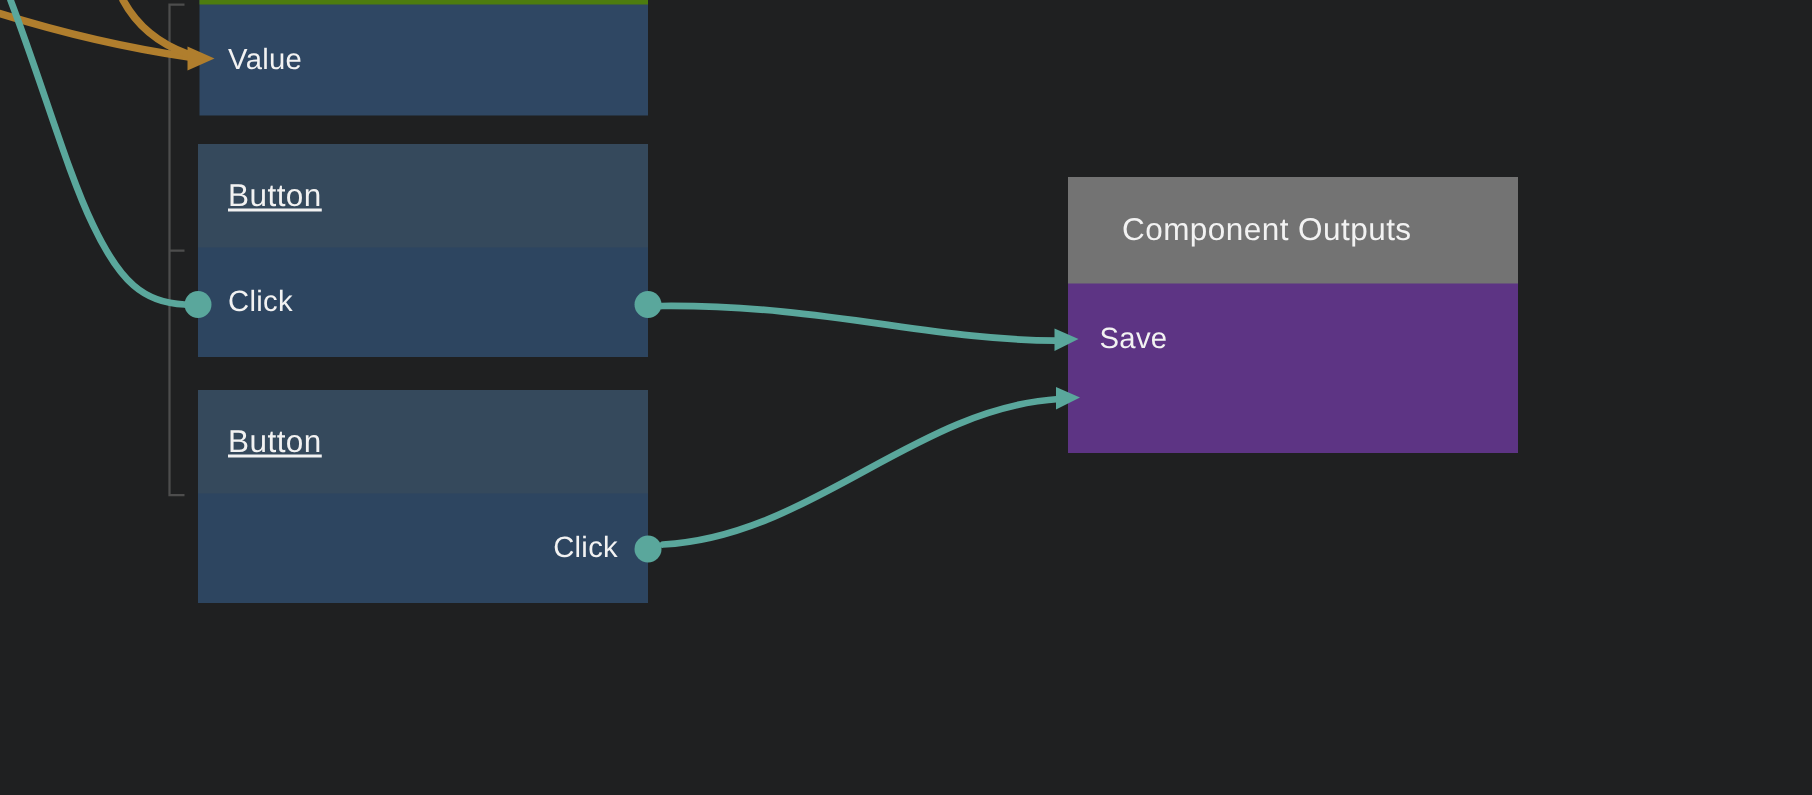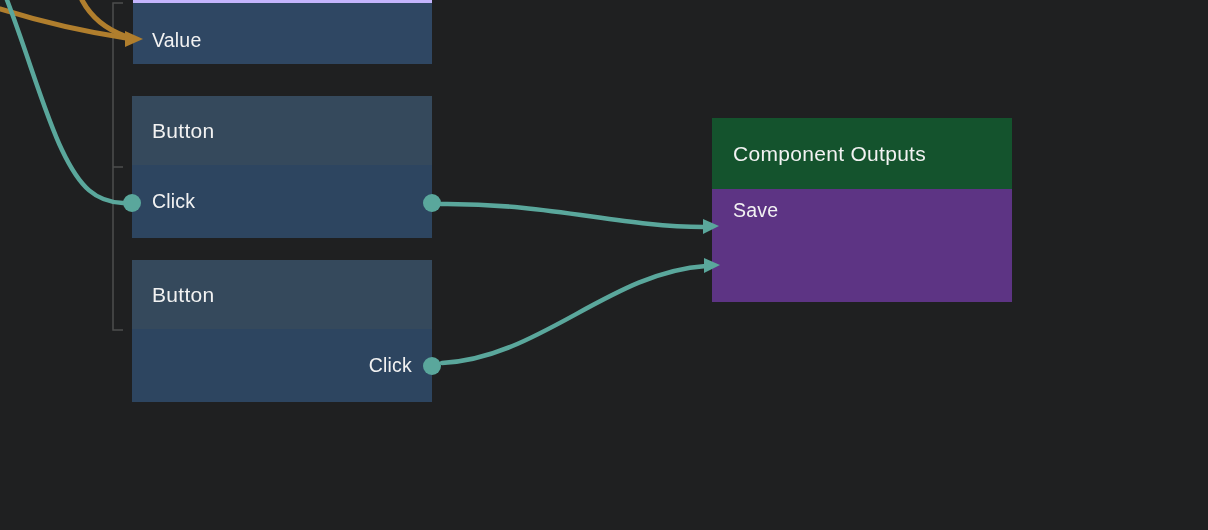--- a/index.html
+++ b/index.html
@@ -20,38 +20,38 @@
     box-sizing: border-box;
   }
   .port-row {
     display: flex; align-items: center;
     font-size: 19.5px; letter-spacing: 0.2px;
     box-sizing: border-box;
   }
 
   
   .value-node {
-    left: 133px; top: 0; width: 299px; height: 64px;
+    left: 133px; top: 0; width: 299px; height: 77px;
     background: #2f4763;
-    border-top: 3px solid #c4b5fd;
+    border-top: 3px solid #4d7c0f;
   }
   .value-node .port-row { height: 74px; padding-left: 19px; }
 
   
   .button-node { width: 300px; background: #2d4560; }
   .button-node-1 { left: 132px; top: 96px; height: 142px; }
   .button-node-2 { left: 132px; top: 260px; height: 142px; }
-  .button-node .node-header { height: 69px; padding: 0 20px; background: #35495c; }
+  .button-node .node-header { height: 69px; padding: 0 20px; background: #35495c; text-decoration: underline; }
   .button-node .port-row { height: 73px; padding: 0 20px; text-align: center; }
   .button-node-2 .port-row { justify-content: flex-end; }
 
   
   .outputs-node { left: 712px; top: 118px; width: 300px; height: 184px; background: #5d3484; }
-  .outputs-node .node-header { height: 71px; padding: 0 21px; background: #14532d; }
-  .outputs-node .node-body { padding-top: 2px; }
+  .outputs-node .node-header { height: 71px; padding: 0 36px; background: #737373; }
+  .outputs-node .node-body { padding-top: 18px; }
   .outputs-node .port-row { height: 38px; padding: 0 21px; }
 
   svg.overlay {
     position: absolute; left: 0; top: 0; z-index: 5;
     pointer-events: none;
   }
   .conn-teal   { stroke: #5aa79c; stroke-width: 4.5; fill: none; stroke-linecap: round; }
   .conn-orange { stroke: #b07e2d; stroke-width: 5;   fill: none; stroke-linecap: round; }
   .arrow-teal   { fill: #5aa79c; stroke: none; }
   .arrow-orange { fill: #b07e2d; stroke: none; }

